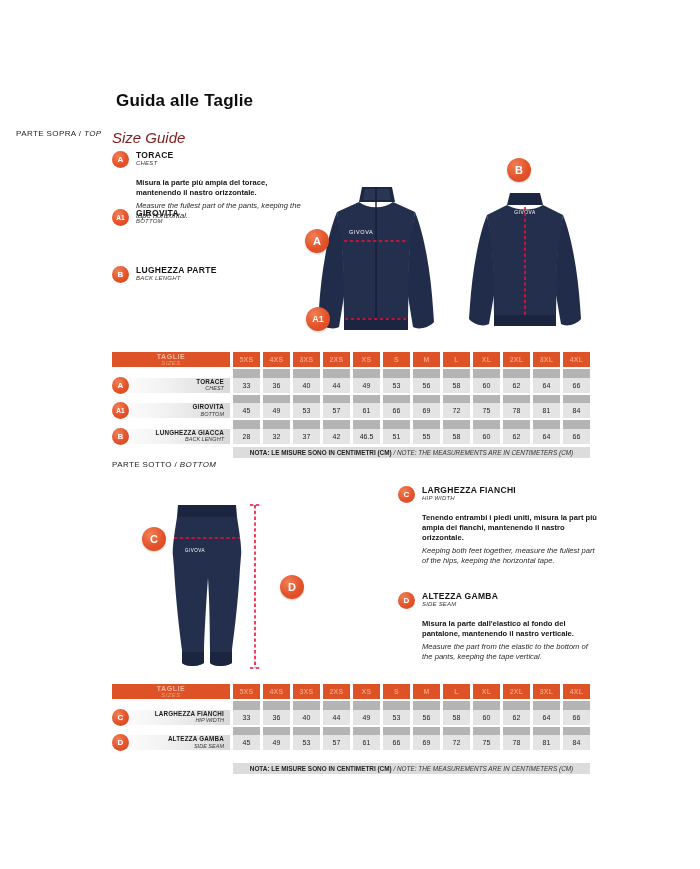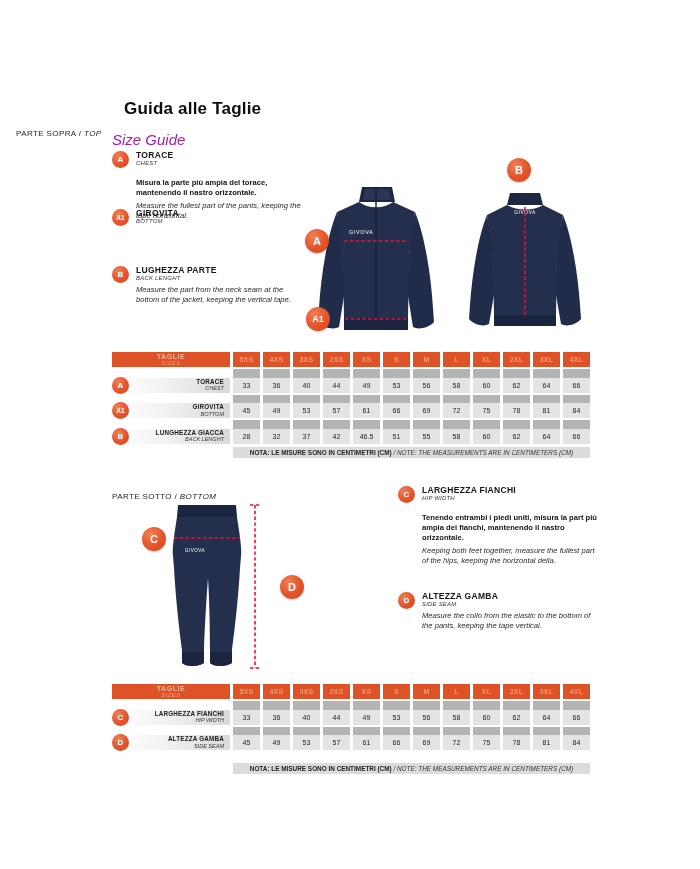--- a/index.html
+++ b/index.html
@@ -1,28 +1,28 @@
 <!DOCTYPE html>
 <html><head>
 <meta charset="utf-8">
 <style>
   html,body{margin:0;padding:0;background:#fff;}
   .page{position:relative;width:700px;height:869px;background:#ffffff;overflow:hidden;
         font-family:"Liberation Sans",sans-serif;color:#111;}
 
   
   .title-block{position:absolute;left:112px;top:88px;}
-  .title-block h1{margin:12px;font-size:17px;line-height:1.1;color:#0d0d0d;letter-spacing:.2px;}
-  .title-block .subtitle{font-size:15px;font-style:italic;color:#a21caf;margin-top:4px;}
+  .title-block h1{margin:4px;font-size:17px;line-height:1.1;color:#0d0d0d;letter-spacing:.2px;}
+  .title-block .subtitle{font-size:15px;font-style:italic;color:#7f1d1d;margin-top:18px;}
 
   
   .part-label{position:absolute;font-size:8px;color:#222;letter-spacing:.4px;}
   .part-label i{font-style:italic;}
   .part-top{left:0;width:590px;text-align:left;top:129px;margin-left:16px;}
-  .part-bottom{left:112px;top:492px;}
+  .part-bottom{left:112px;top:460px;}
 
   
   .measures-left{position:absolute;left:112px;top:151px;width:194px;}
   .measures-right{position:absolute;left:398px;top:486px;width:200px;}
   .measure{position:absolute;display:flex;gap:7px;}
   .m-badge{flex:0 0 auto;width:17px;height:17px;border-radius:50%;
            background:radial-gradient(circle at 35% 30%, #f08055 0%, #e4522a 55%, #d2491f 100%);
            color:#fff;font-size:8px;font-weight:bold;display:flex;align-items:center;justify-content:center;}
   .m-badge.small{font-size:6.5px;}
   .m-body{min-width:0;}
@@ -95,21 +95,20 @@
       <div class="m-body">
         <div class="m-title">GIROVITA</div>
         <div class="m-sub">BOTTOM</div>
       </div>
     </div>
     <div class="measure" style="top:115px;">
       <span class="m-badge">B</span>
       <div class="m-body">
         <div class="m-title">LUGHEZZA PARTE</div>
         <div class="m-sub">BACK LENGHT</div>
-        <p class="m-en">Measure the part from the neck seam at the bottom of the jacket, keeping the vertical tape.</p>
       </div>
     </div>
   </div>
 
   <svg class="illus" style="left:298px;top:160px;" width="158" height="185" viewBox="0 0 158 185">
     <path d="M64,27 L94,27 L97,42 L61,42 Z" fill="#1c2742"></path>
     <path d="M67,29 L91,29 L93,40 L65,40 Z" fill="#2a3654"></path>
     <path d="M117,52 C127,76 133,116 135,148 L136,162 C131,168 120,170 115,167 L109,130 L112,80 Z" fill="#202c49"></path>
     <path d="M39,52 C29,76 23,116 21,148 L20,162 C25,168 36,170 41,167 L47,130 L44,80 Z" fill="#202c49"></path>
     <path d="M61,42 L39,52 C41,68 44,86 45,100 L46,158 L110,158 L111,100 C112,86 115,68 117,52 L95,42 C86,49 70,49 61,42 Z" fill="#242f4e"></path>
@@ -275,29 +274,30 @@
   <div class="img-badge" style="left:142px;top:527px;">C</div>
   <div class="img-badge" style="left:280px;top:575px;">D</div>
 
   <div class="measures-right">
     <div class="measure" style="top:0;">
       <span class="m-badge">C</span>
       <div class="m-body">
         <div class="m-title">LARGHEZZA FIANCHI</div>
         <div class="m-sub">HIP WIDTH</div>
         <p class="m-it">Tenendo entrambi i piedi uniti, misura la part più ampia dei fianchi, mantenendo il nastro orizzontale.</p>
-        <p class="m-en">Keeping both feet together, measure the fullest part of the hips, keeping the horizontal della.</p>
+        <p class="m-en">Keeping both feet together, measure the fullest part of the hips, keeping the horizontal tape.</p>
       </div>
     </div>
     <div class="measure" style="top:106px;">
       <span class="m-badge">D</span>
       <div class="m-body">
         <div class="m-title">ALTEZZA GAMBA</div>
         <div class="m-sub">SIDE SEAM</div>
-        <p class="m-en">Measure the collo from the elastic to the bottom of the pants, keeping the tape vertical.</p>
+        <p class="m-it">Misura la parte dall'elastico al fondo del pantalone, mantenendo il nastro verticale.</p>
+        <p class="m-en">Measure the part from the elastic to the bottom of the pants, keeping the tape vertical.</p>
       </div>
     </div>
   </div>
 
   <div class="size-table" style="top:684px;" id="table-bottom">
       <div class="tgrid" style="grid-template-rows: 15px 10.5px 15px 10.5px 15px;">
         <div class="th-label">
           <span class="l1">TAGLIE</span>
           <span class="l2">SIZES</span>
         </div>

